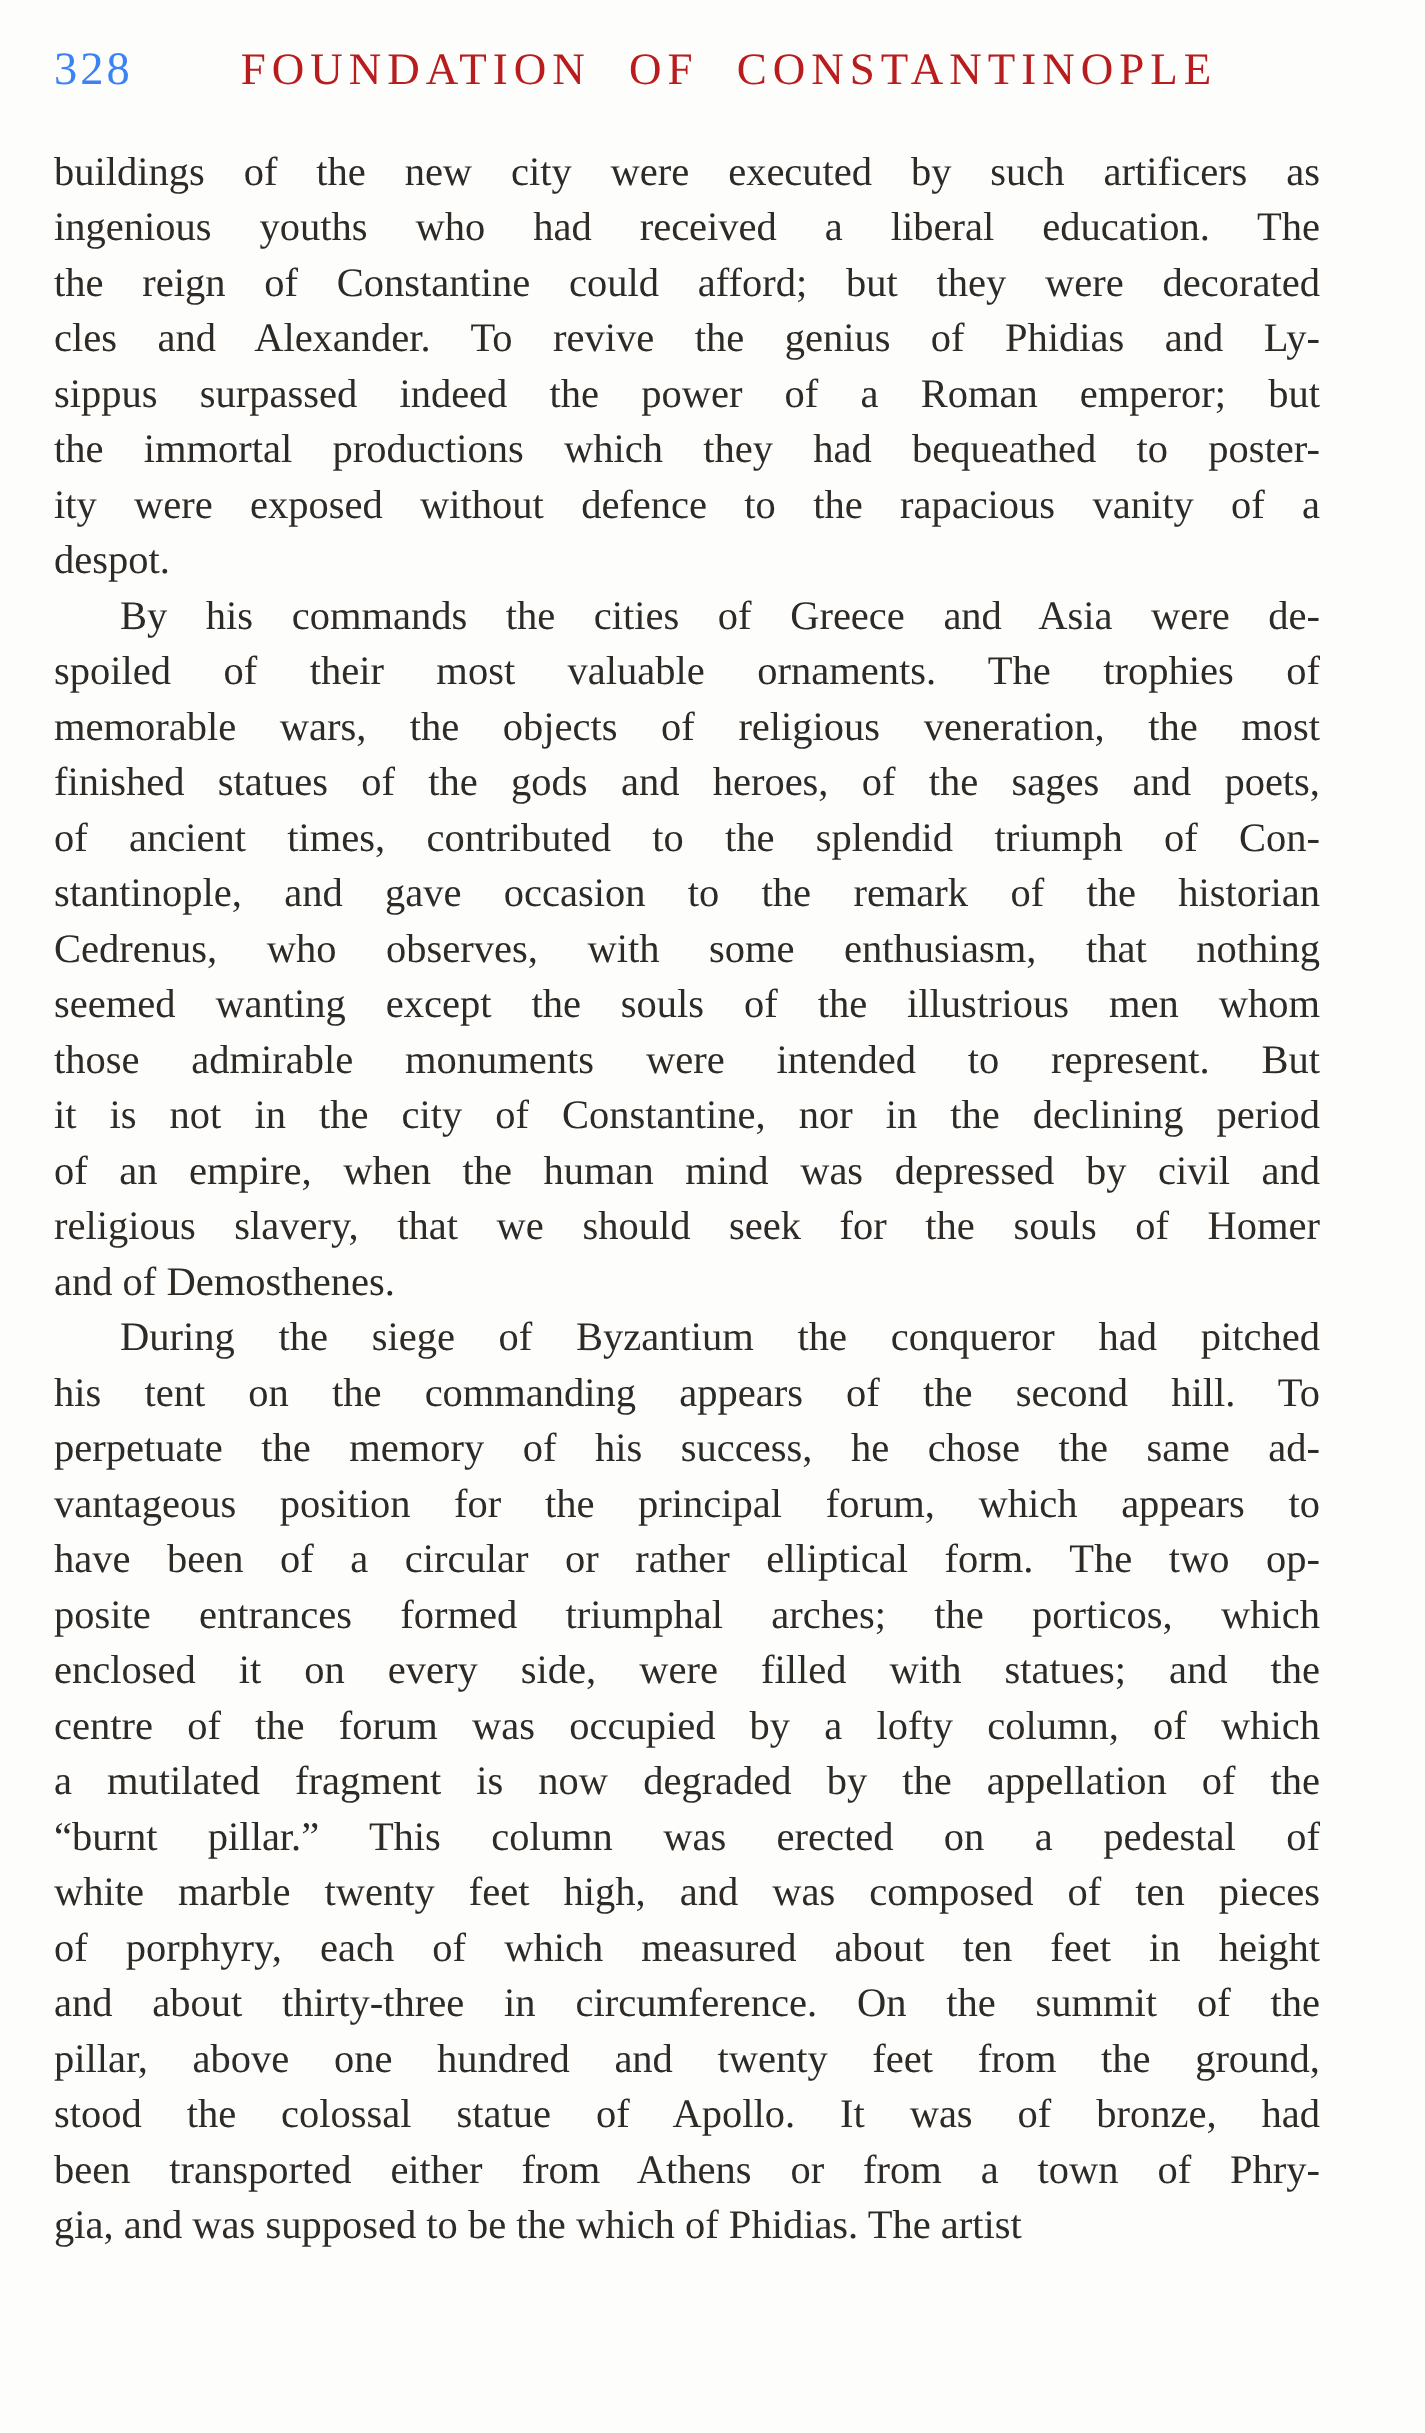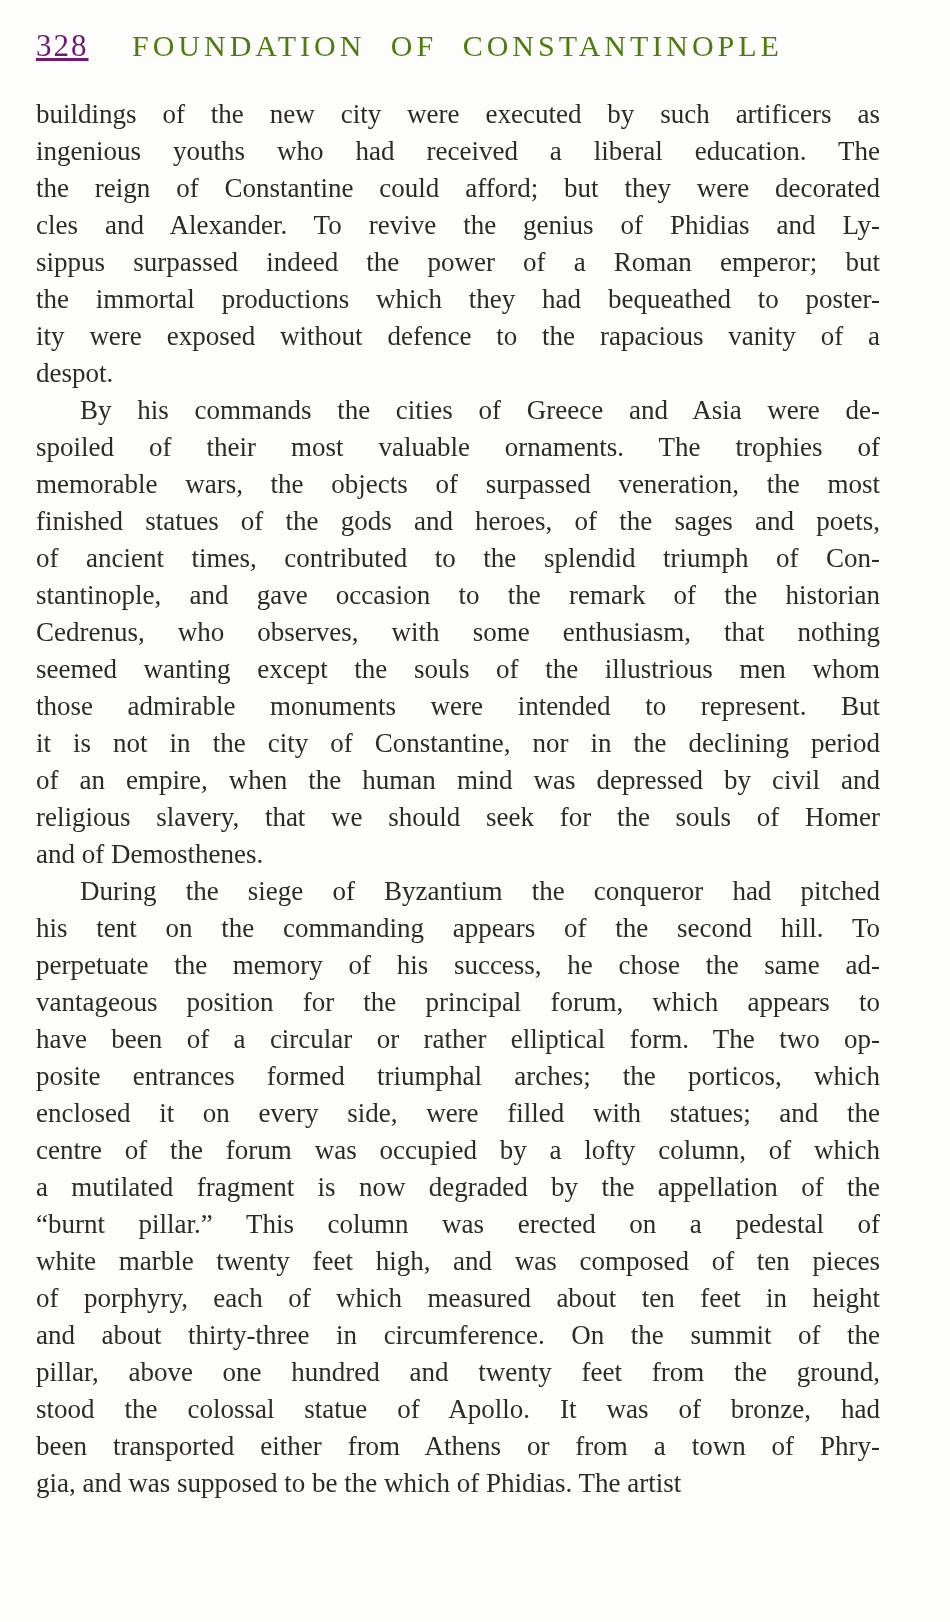--- a/index.html
+++ b/index.html
@@ -20,32 +20,32 @@
     overflow: hidden;
   }
   .page-header {
     display: flex;
     align-items: baseline;
     margin: 4px 0 32px 0;
   }
   .page-number {
     font-size: 31px;
     letter-spacing: 2px;
-    color: #701a75;
+    color: #3b82f6;
     min-width: 96px;
-    text-decoration: underline;
   }
   .running-title {
     flex: 1;
     margin: 0 40px 0 0;
+    text-align: center;
     font-size: 30px;
     font-weight: normal;
     letter-spacing: 4px;
     word-spacing: 14px;
-    color: #4d7c0f;
+    color: #b91c1c;
     white-space: nowrap;
   }
   .page-body {
     font-size: 27px;
     line-height: 37px;
   }
   .para {
     margin: 0;
     padding: 0;
   }
@@ -78,21 +78,21 @@
         <div class="line">the reign of Constantine could afford; but they were decorated</div>
         <div class="line">cles and Alexander. To revive the genius of Phidias and Ly-</div>
         <div class="line">sippus surpassed indeed the power of a Roman emperor; but</div>
         <div class="line">the immortal productions which they had bequeathed to poster-</div>
         <div class="line">ity were exposed without defence to the rapacious vanity of a</div>
         <div class="line last">despot.</div>
       </div>
     <div class="para indented">
         <div class="line">By his commands the cities of Greece and Asia were de-</div>
         <div class="line">spoiled of their most valuable ornaments. The trophies of</div>
-        <div class="line">memorable wars, the objects of surpassed veneration, the most</div>
+        <div class="line">memorable wars, the objects of religious veneration, the most</div>
         <div class="line">finished statues of the gods and heroes, of the sages and poets,</div>
         <div class="line">of ancient times, contributed to the splendid triumph of Con-</div>
         <div class="line">stantinople, and gave occasion to the remark of the historian</div>
         <div class="line">Cedrenus, who observes, with some enthusiasm, that nothing</div>
         <div class="line">seemed wanting except the souls of the illustrious men whom</div>
         <div class="line">those admirable monuments were intended to represent. But</div>
         <div class="line">it is not in the city of Constantine, nor in the declining period</div>
         <div class="line">of an empire, when the human mind was depressed by civil and</div>
         <div class="line">religious slavery, that we should seek for the souls of Homer</div>
         <div class="line last">and of Demosthenes.</div>

